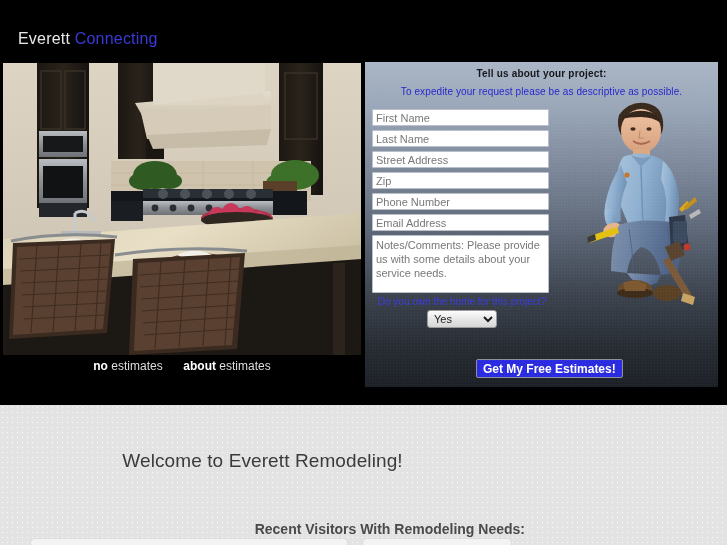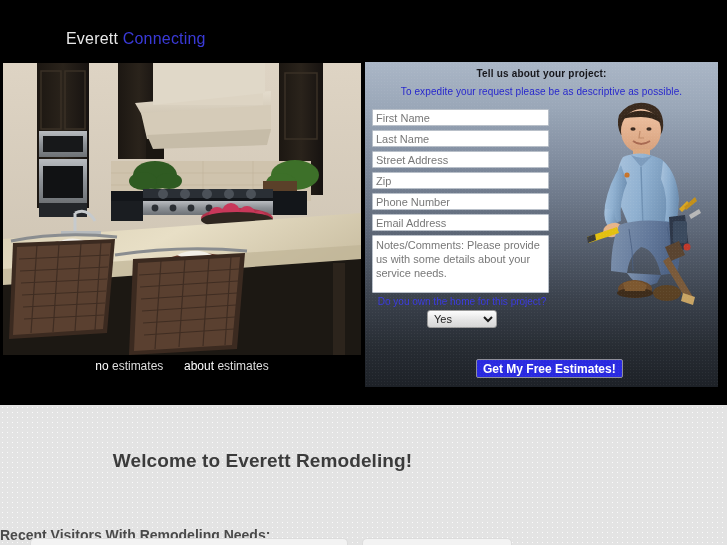--- a/index.html
+++ b/index.html
@@ -31,21 +31,21 @@
   }
 
   .logo {
     position: absolute;
     left: 18px; top: 29px;
     font-size: 16px;
     line-height: 20px;
     letter-spacing: 0.2px;
     white-space: nowrap;
   }
-  .logo .logo-primary { color: #e8e8e8; margin-left: 48px; }
+  .logo .logo-primary { color: #e8e8e8; }
   .logo .logo-secondary { color: #3a3ad8; }
 
   
   .hero-photo {
     position: absolute;
     left: 3px; top: 63px;
     width: 358px; height: 292px;
     overflow: hidden;
     background: #2b2723;
   }
@@ -53,21 +53,21 @@
 
   .hero-caption {
     position: absolute;
     left: 3px; top: 358px;
     width: 358px;
     text-align: center;
     color: #dedede;
     font-size: 12px;
     line-height: 16px;
   }
-  .hero-caption .b { font-weight: normal; color: #ffffff; }
+  .hero-caption .b { font-weight: bold; color: #ffffff; }
   .hero-caption .sep { display: inline-block; width: 14px; }
 
   
   .form-panel {
     position: absolute;
     left: 365px; top: 62px;
     width: 353px; height: 325px;
     background: linear-gradient(to bottom,
         #aab6c6 0%,
         #9aa7b8 14%,
@@ -207,37 +207,37 @@
     background-size: 5px 5px;
   }
 
   .welcome-title {
     position: absolute;
     left: 0; top: 32px;
     width: 525px;
     text-align: center;
     color: #3b3b3b;
     font-size: 19px;
-    font-weight: bold;
+    font-weight: normal;
     letter-spacing: 0.1px;
   }
   .welcome-sub {
     position: absolute;
     left: 0; top: 59px;
     width: 525px;
     text-align: center;
     color: #2222cc;
     font-size: 11px;
     font-weight: bold;
   }
   .recent-heading {
     position: absolute;
-    left: 0; top: 110px;
+    left: 0; top: 104px;
     width: 525px;
-    text-align: left;
+    text-align: right;
     color: #4a4a4a;
     font-size: 14px;
   }
 
   .card {
     position: absolute;
     top: 133px;
     height: 12px;
     background: #f3f3f3;
     border: 1px solid #dcdcdc;

